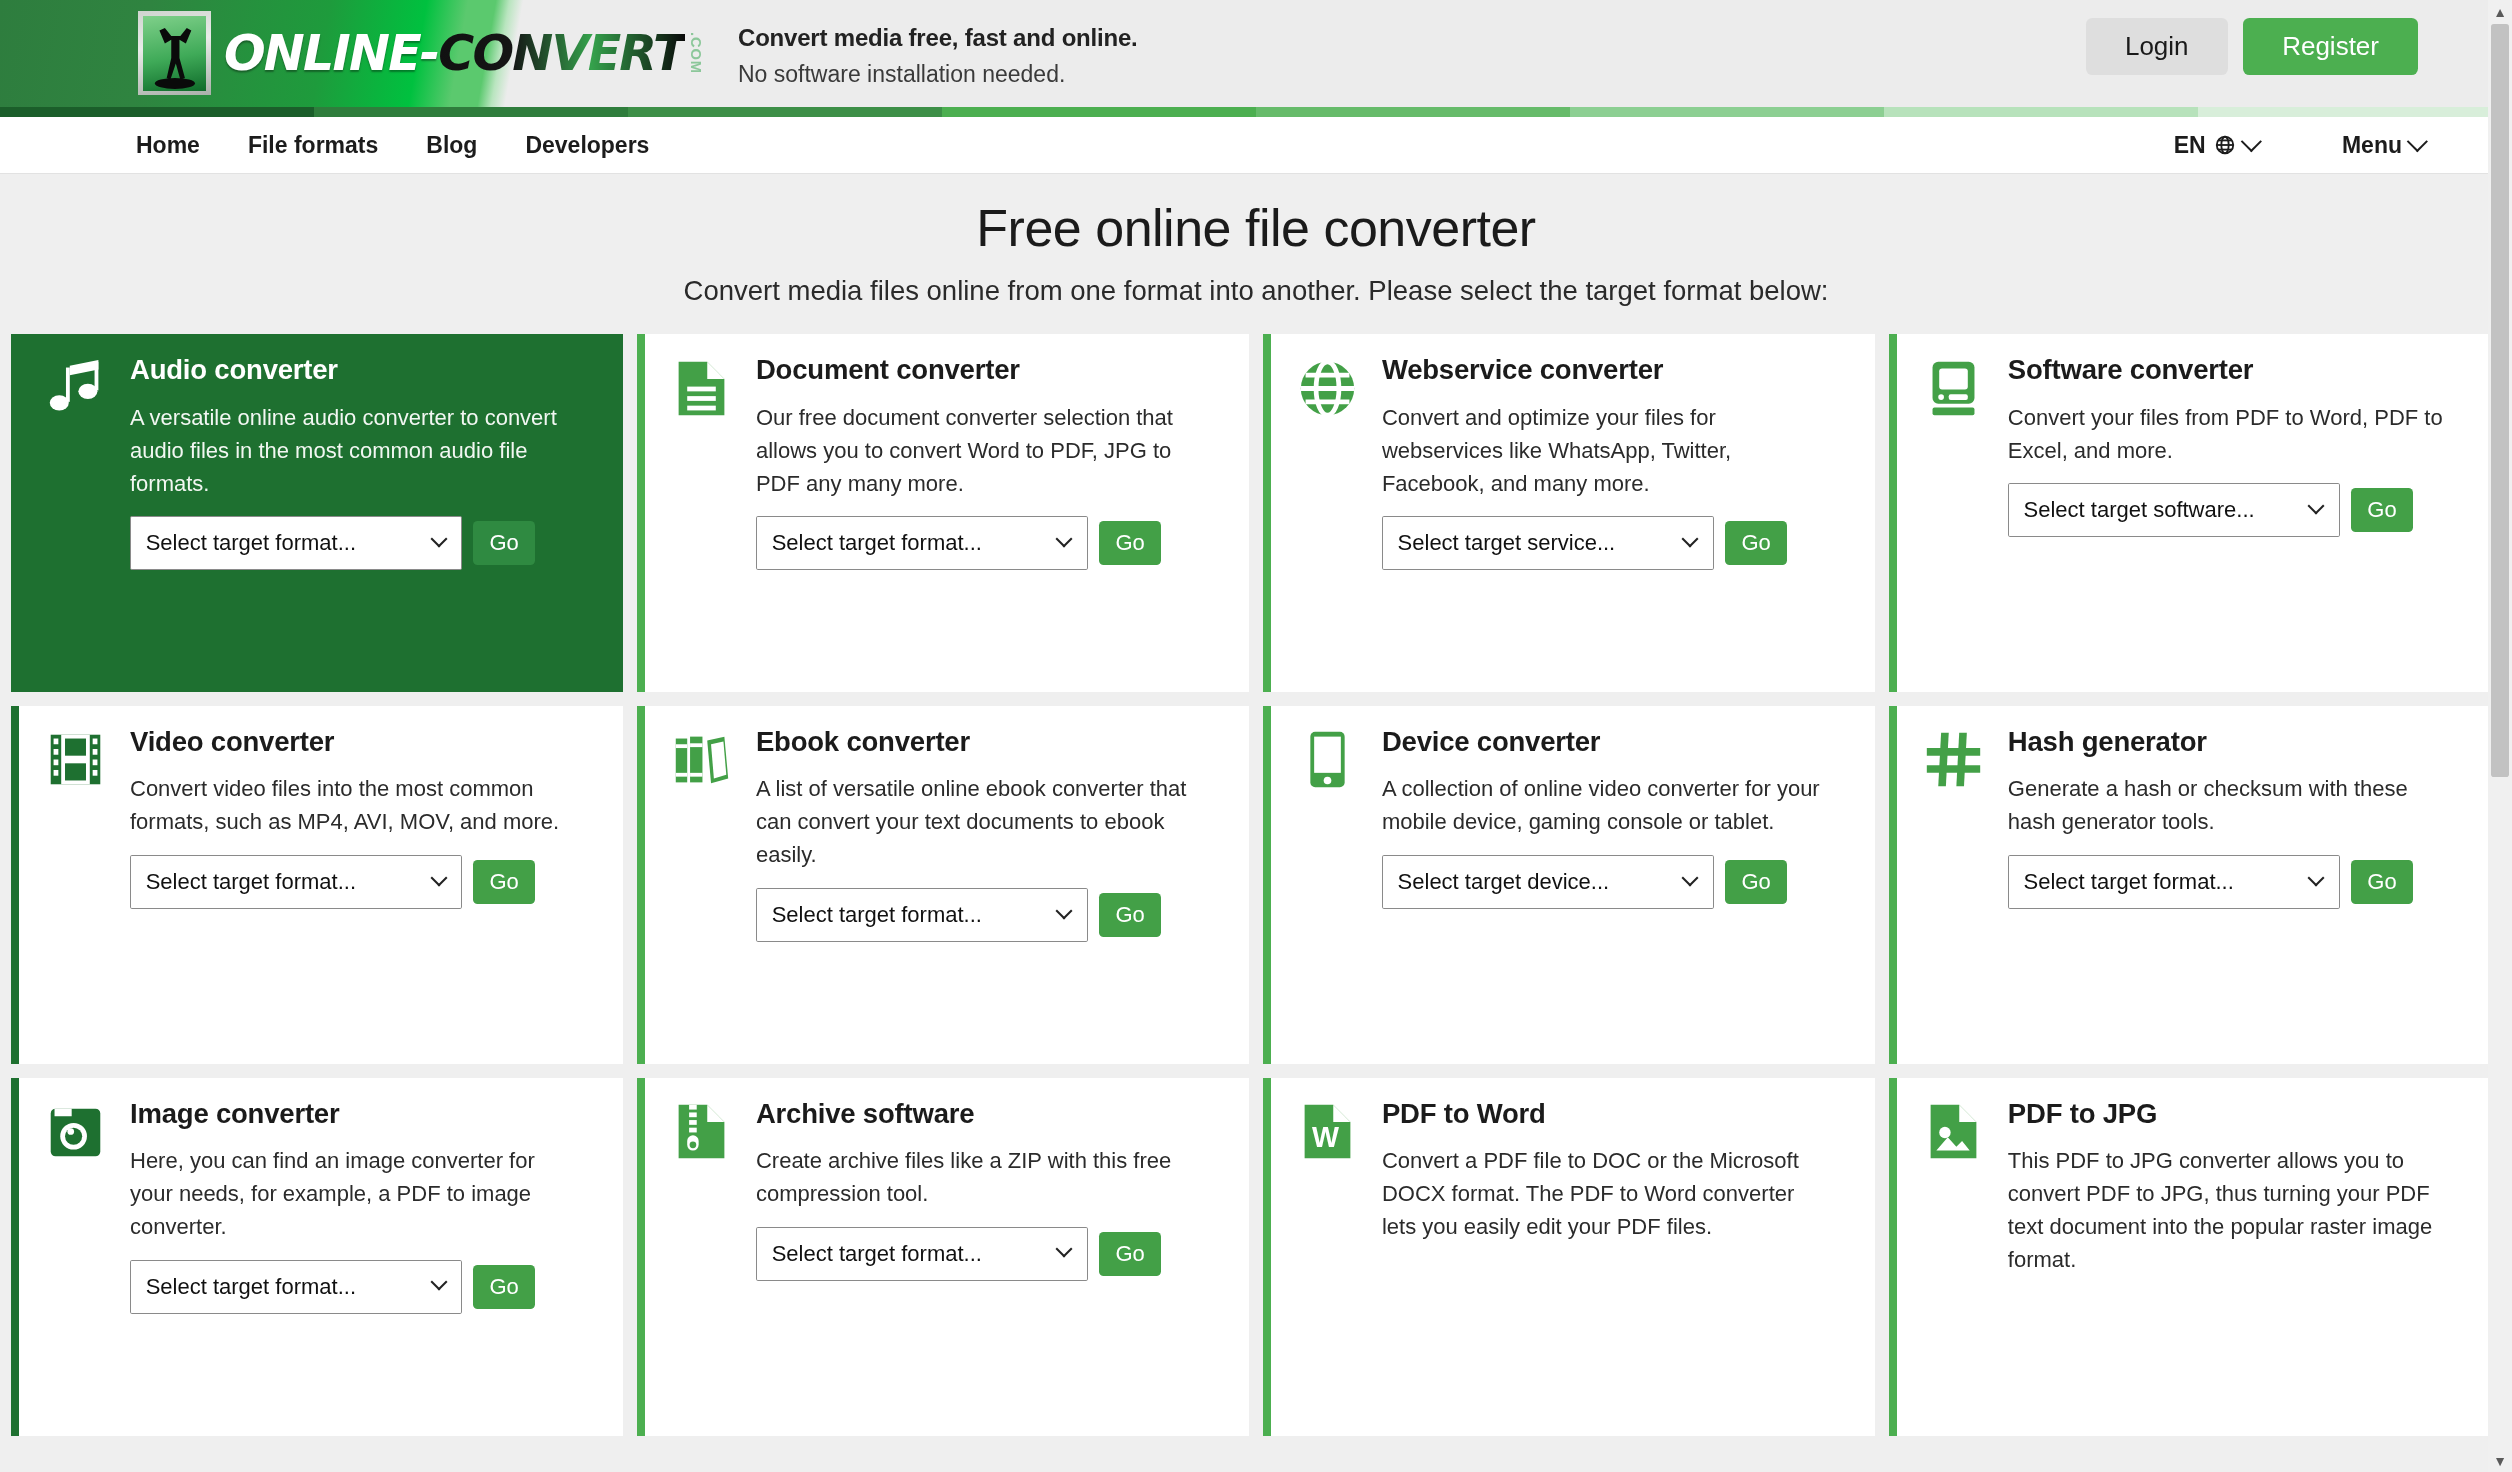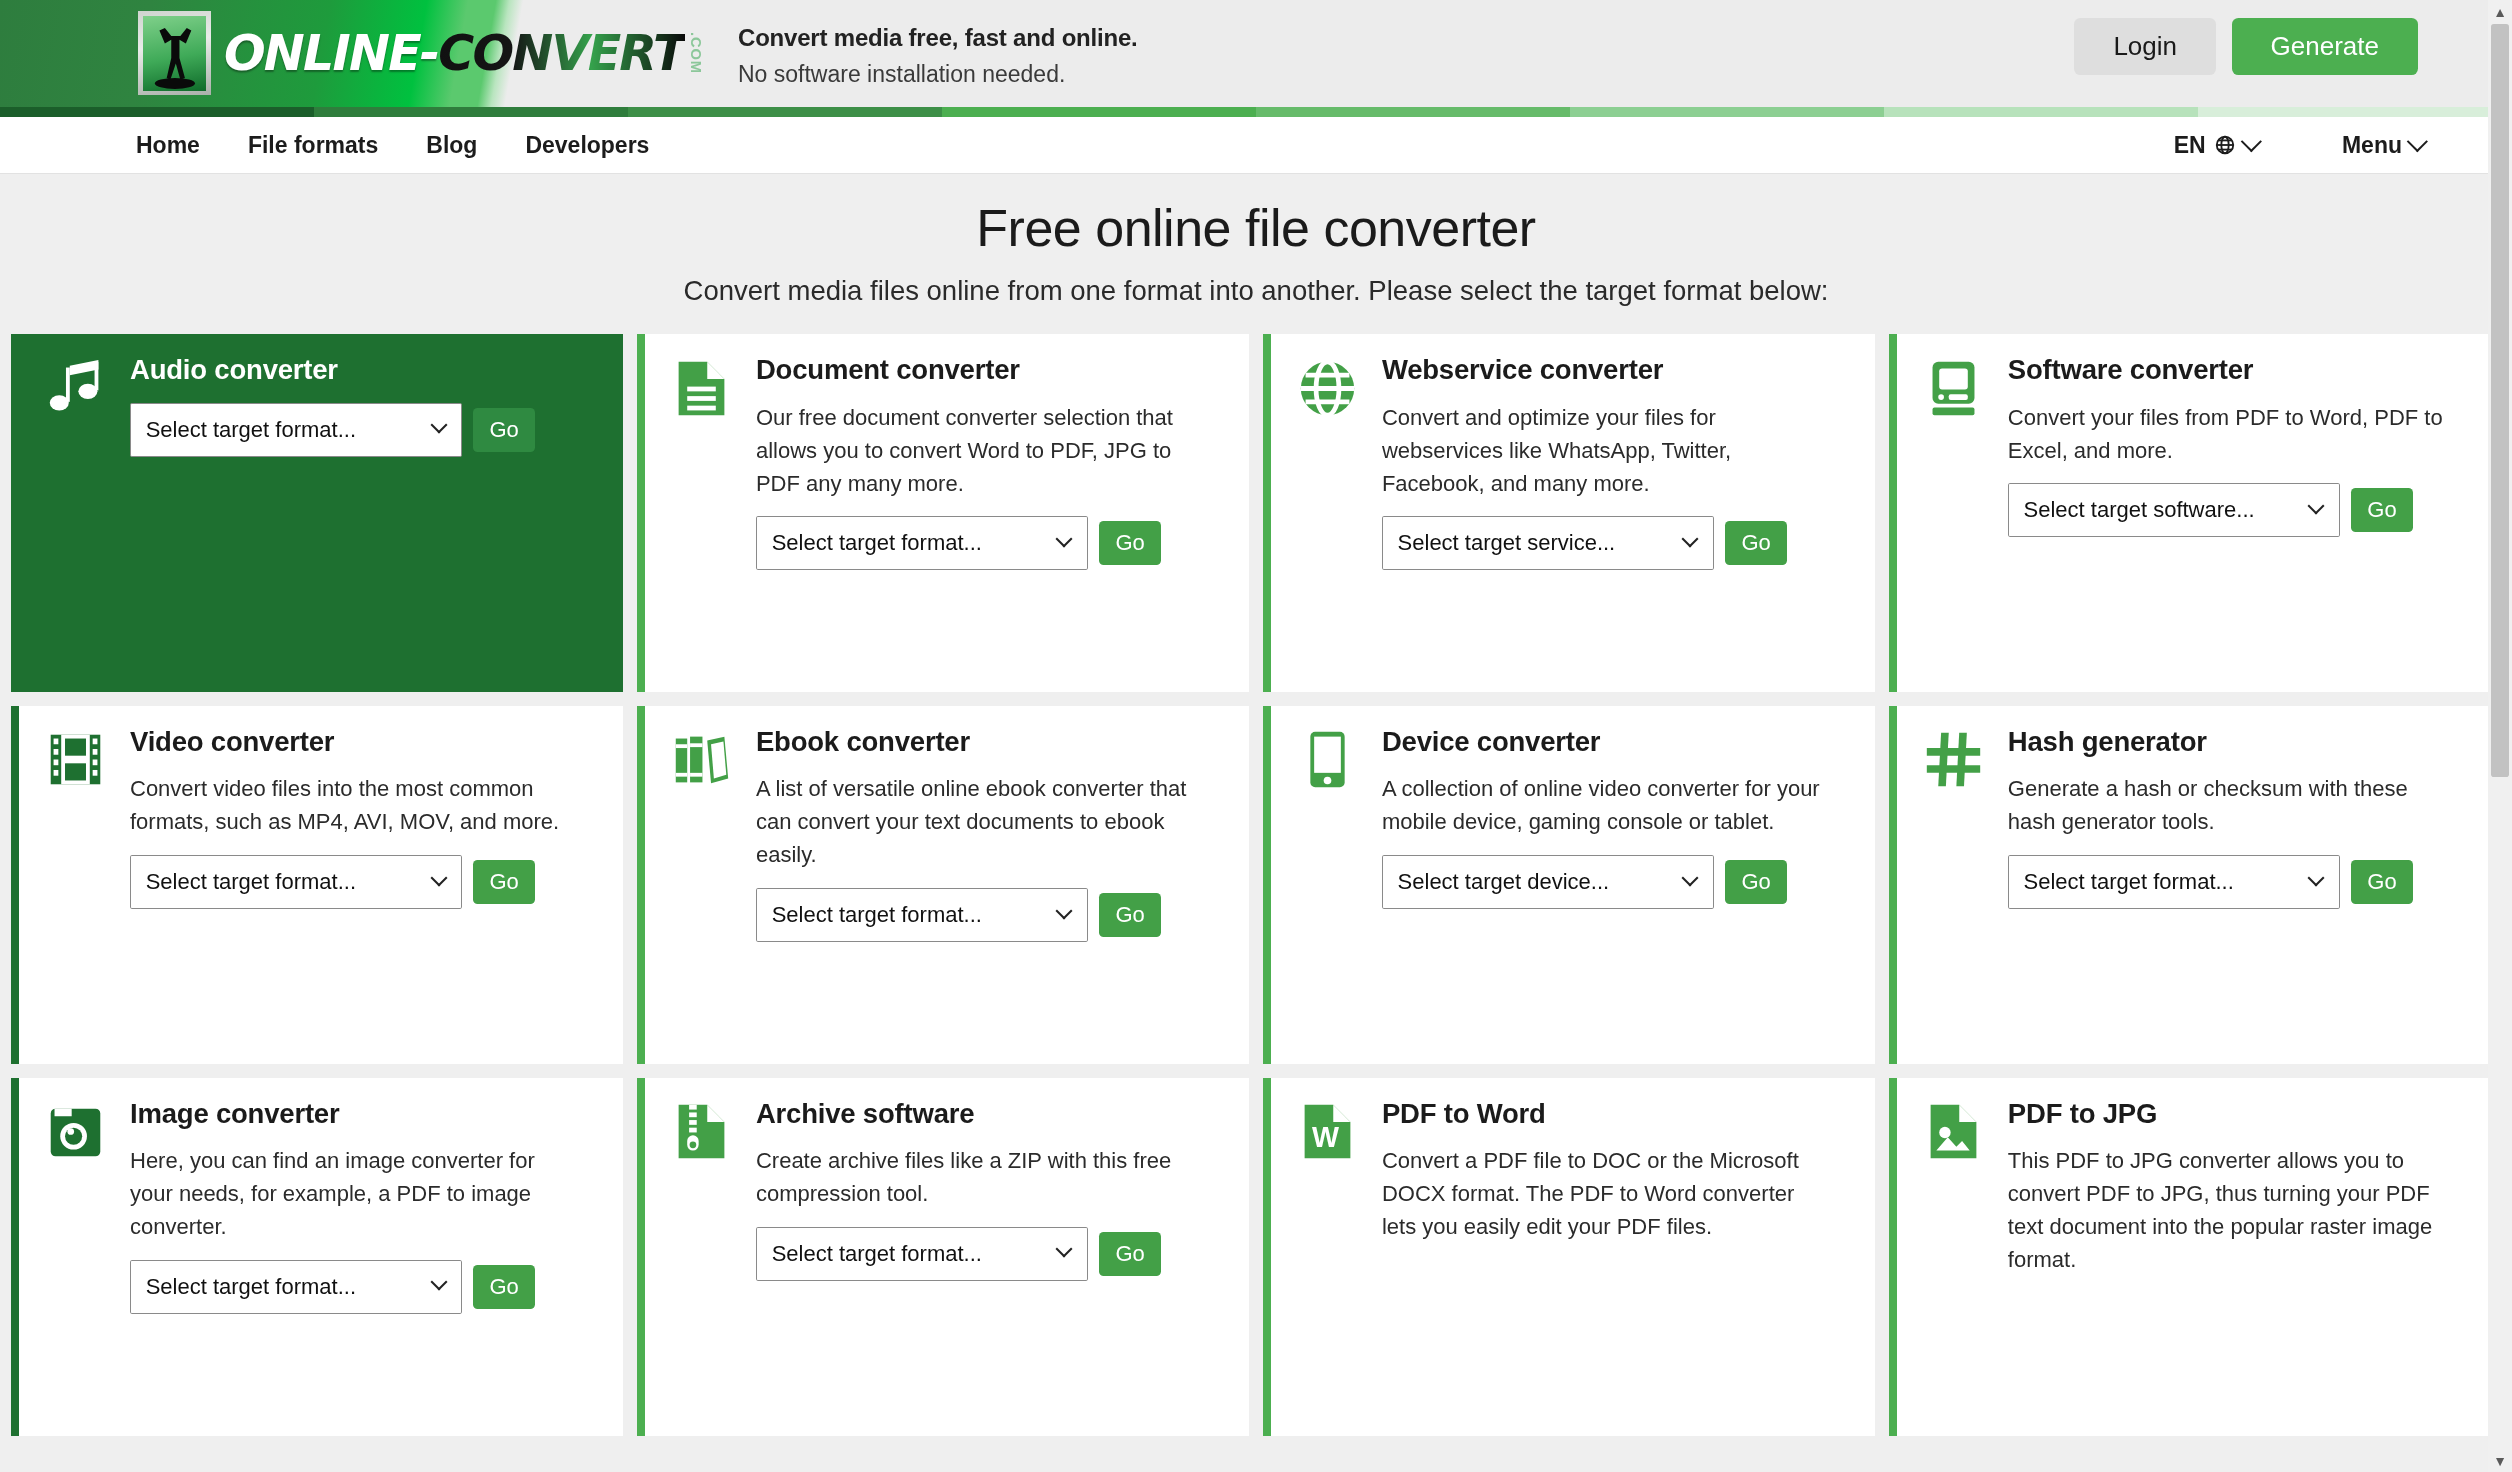--- a/index.html
+++ b/index.html
@@ -227,21 +227,21 @@
     </span>
   </a>
 
   <div class="tagline">
     <div class="tagline-main">Convert media free, fast and online.</div>
     <div class="tagline-sub">No software installation needed.</div>
   </div>
 
   <div class="auth">
     <button class="btn-login">Login</button>
-    <button class="btn-register">Generate</button>
+    <button class="btn-register">Register</button>
   </div>
 </div>
 
 <div class="gradbar" id="gradbar">
     <span style="background:#1b5e2a"></span>
     <span style="background:#2f7d3c"></span>
     <span style="background:#3d8f47"></span>
     <span style="background:#4caf50"></span>
     <span style="background:#66bb6a"></span>
     <span style="background:#8ccf92"></span>
@@ -288,20 +288,21 @@
         <svg viewBox="0 0 64 64">
           <path d="M26 8 L56 2 V12 L26 18 Z" fill="#ffffff"></path>
           <rect x="22" y="10" width="4" height="36" fill="#ffffff"></rect>
           <rect x="52" y="4" width="4" height="30" fill="#ffffff"></rect>
           <ellipse cx="15" cy="47" rx="10" ry="8" fill="#ffffff"></ellipse>
           <ellipse cx="45" cy="35" rx="10" ry="8" fill="#ffffff"></ellipse>
         </svg>
       </div>
       <div class="card-body">
         <div class="card-title">Audio converter</div>
+        <div class="card-desc">A versatile online audio converter to convert audio files in the most common audio file formats.</div>
         <div class="card-form">
           <div class="fake-select">
             <span>Select target format...</span>
             <span class="sel-chev"></span>
           </div>
           <button class="btn-go">Go</button>
         </div>
       </div>
     </div>
     <div class="card">

